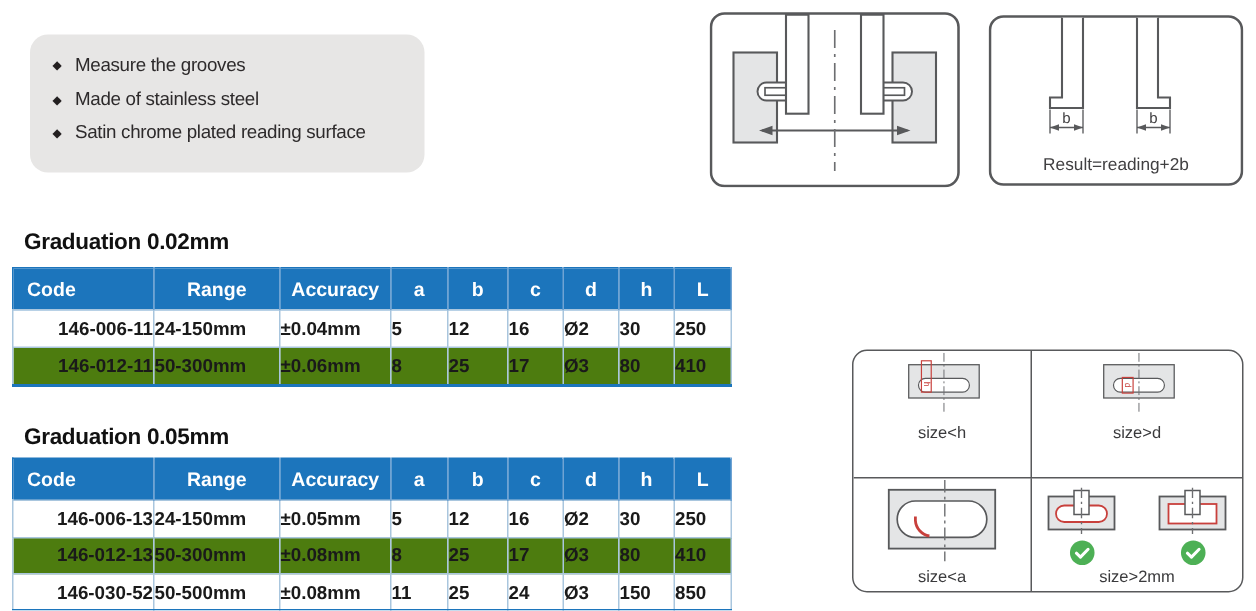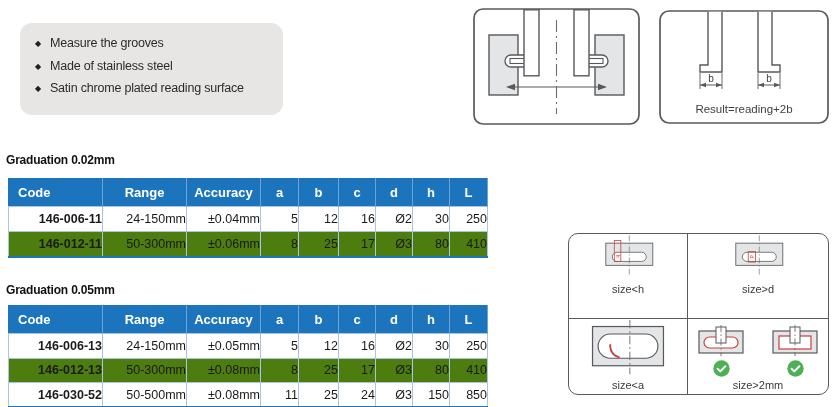--- a/index.html
+++ b/index.html
@@ -11,35 +11,35 @@
     background:#E7E6E5; border-radius:12px; padding:13px 10px 0 15px; }
   .feature-item { display:flex; align-items:baseline; margin-bottom:8.5px;
     font-size:12.5px; color:#2d2a2b; letter-spacing:-0.2px; }
   .feature-item .bullet { font-size:8px; color:#231F20; margin-right:9px; position:relative; top:-1px; }
 
   
   .diagram { position:absolute; }
   .diagram svg { display:block; }
 
   
-  .section-heading { position:absolute; left:6px; font-size:12px; font-weight:bold;
+  .section-heading { position:absolute; left:16px; font-size:15px; font-weight:bold;
     color:#111111; letter-spacing:-0.2px; }
   #heading-1 { top:153px; }
   #heading-2 { top:283px; }
 
   
   table.spec { position:absolute; left:8px; width:479px; border-collapse:collapse;
     table-layout:fixed; font-size:12.5px; color:#1a1a1a;
     border:1px solid #1C75BC; border-bottom:2px solid #1C75BC; }
   #table-1 { top:178px; }
   #table-2 { top:305px; }
   table.spec th { background:#1C75BC; color:#ffffff; font-weight:bold; font-size:13px;
     border-right:1px solid #6FA3D3; height:28px; text-align:center; }
   table.spec th.col-code { text-align:left; padding-left:9px; }
-  table.spec td { border:1px solid #A9C6DE; height:24.5px; text-align:right; background:#ffffff; }
+  table.spec td { border:1px solid #A9C6DE; height:24.5px; text-align:left; background:#ffffff;font-weight:bold; }
   table.spec td.cell-code { text-align:right; padding-left:9px; font-weight:bold; }
   table.spec tr.alt td { background:#4d7c0f;margin-left:40px; }
   #table-1 td { height:25px; }
 
   
   .size-guide { position:absolute; left:568px; top:233px; width:261px; height:162px;
     border:1.5px solid #58595B; border-radius:10px; overflow:hidden;
     display:grid; grid-template-columns:119px 1fr; grid-template-rows:85px 1fr; background:#fff; }
   .sg-cell { display:flex; flex-direction:column; align-items:center; justify-content:flex-end;
     padding-bottom:23px; position:relative; }

